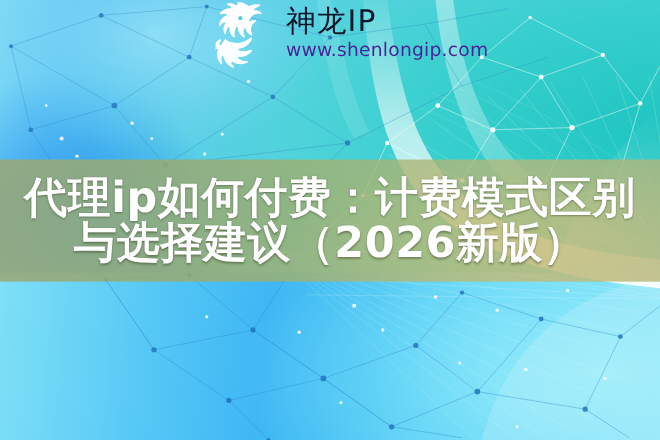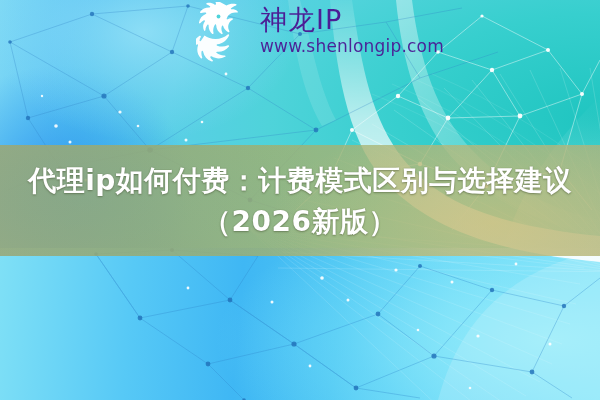--- a/index.html
+++ b/index.html
@@ -116,21 +116,21 @@
   .logo-text {
     display: flex;
     flex-direction: column;
     padding-top: 3px;
   }
 
   .logo-name {
     font-size: 27px;
     line-height: 30px;
     font-weight: 400;
-    color: #4c1d95;
+    color: #0f172a;
     letter-spacing: 1px;
     font-family: "DejaVu Sans", "Liberation Sans", sans-serif;
   }
 
   .logo-url {
     font-size: 17px;
     line-height: 22px;
     color: #4c1d95;
     letter-spacing: 0.2px;
     font-family: "DejaVu Sans", "Liberation Sans", sans-serif;
@@ -168,21 +168,21 @@
   }
 
   .title {
     position: relative;
     z-index: 2;
     width: 560px;
     margin: 0;
     padding: 0 6px;
     text-align: center;
     color: #ffffff;
-    font-size: 28px;
+    font-size: 39px;
     line-height: 41px;
     font-weight: bold;
     letter-spacing: 0.5px;
     font-family: "DejaVu Sans", "Liberation Sans", sans-serif;
     text-shadow:
       0 1px 2px rgba(60,70,40,0.45),
       0 0 1px rgba(60,70,40,0.35);
   }
 </style>
 </head>

